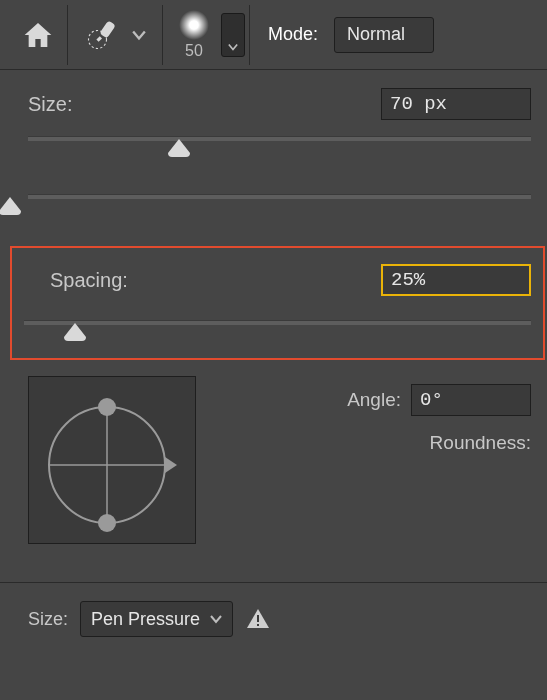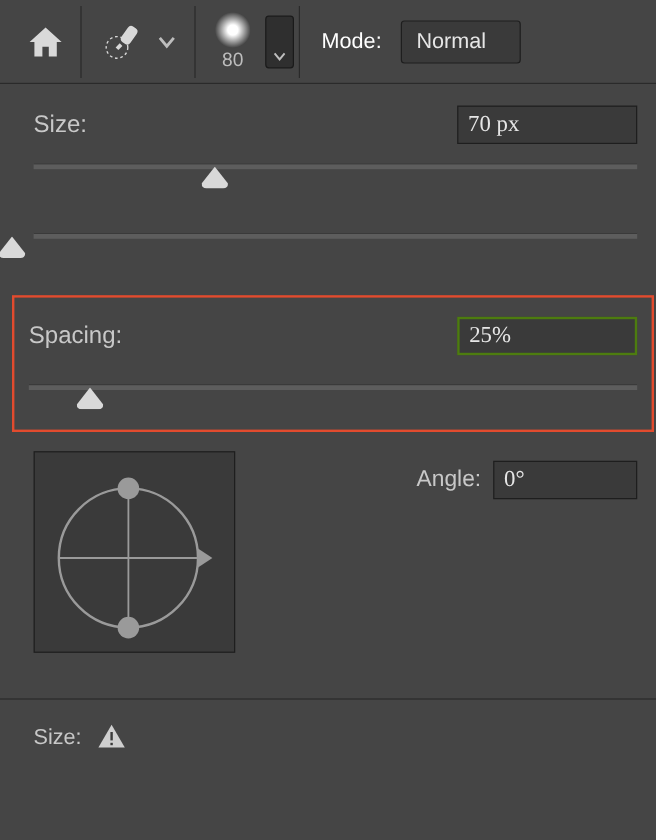--- a/index.html
+++ b/index.html
@@ -92,24 +92,24 @@
     margin-bottom: 10px;
   }
   .row label { color:#c8c8c8; font-size: 20px; }
   .val-input {
     width: 150px; height: 32px;
     background: #3a3a3a;
     border: 1px solid #1e1e1e;
     color: #e6e6e6;
     font-size: 19px;
     padding: 2px 8px;
-    font-family: Liberation Serif, serif;
+    font-family: Liberation Mono, monospace;
   }
   .val-input.spacing {
-    border: 2px solid #4d7c0f;
+    border: 2px solid #eab308;
   }
 
   .slider-wrap {
     position: relative;
     height: 30px;
     margin-bottom: 28px;
   }
   .slider-track {
     position:absolute;
     left: 0; right: 0; top: 6px;
@@ -202,21 +202,21 @@
     <div class="chev">
       <svg viewBox="0 0 12 12" width="14" height="14">
         <path d="M1 3l5 6 5-6" fill="none" stroke="#bdbdbd" stroke-width="2"></path>
       </svg>
     </div>
   </div>
 
   <div class="preview-group">
     <div class="brush-preview">
       <div class="brush-dot"></div>
-      <div class="brush-size-num">80</div>
+      <div class="brush-size-num">50</div>
     </div>
     <div class="preview-dropdown">
       <svg viewBox="0 0 12 12" width="10" height="10">
         <path d="M1 3l5 6 5-6" fill="none" stroke="#bdbdbd" stroke-width="2"></path>
       </svg>
     </div>
   </div>
 
   <span class="mode-label">Mode:</span>
   <div class="mode-select">
@@ -242,21 +242,21 @@
   <div class="slider-wrap" style="margin-left:-18px;">
     <div class="slider-track" style="left:18px;"></div>
     <div class="slider-thumb" style="left: calc(0% - 11px);">
       <svg viewBox="0 0 22 18" width="22" height="18">
           <path d="M11 0 L22 14 Q22 18 18 18 L4 18 Q0 18 0 14 Z" fill="#d9d9d9"></path>
         </svg>
     </div>
   </div>
 
   <div class="highlight-box">
-    <div class="row" style="margin-bottom:18px;">
+    <div class="row" style="margin-bottom:18px;margin-left:26px;">
       <label>Spacing:</label>
       <input class="val-input spacing" value="25%" style="">
     </div>
     <div class="slider-wrap" style="margin-bottom:4px;">
       <div class="slider-track"></div>
       <div class="slider-thumb" style="left: calc(10% - 11px);">
         <svg viewBox="0 0 22 18" width="22" height="18">
             <path d="M11 0 L22 14 Q22 18 18 18 L4 18 Q0 18 0 14 Z" fill="#d9d9d9"></path>
           </svg>
       </div>
@@ -273,28 +273,35 @@
         <circle cx="78" cy="30" r="9" fill="#9a9a9a"></circle>
         <circle cx="78" cy="146" r="9" fill="#9a9a9a"></circle>
       </svg>
     </div>
     <div class="angle-controls">
       <div class="angle-row">
         <label>Angle:</label>
         <input class="val-input" value="0°" style="">
       </div>
       <div class="angle-row">
+        <label>Roundness:</label>
       </div>
     </div>
   </div>
 
 </div>
 
 <div class="bottom-bar">
   <label>Size:</label>
+  <div class="dropdown">
+    <span>Pen Pressure</span>
+    <svg viewBox="0 0 12 12" width="12" height="12">
+      <path d="M1 3l5 6 5-6" fill="none" stroke="#bdbdbd" stroke-width="2"></path>
+    </svg>
+  </div>
   <div class="warn">
     <svg viewBox="0 0 24 24" width="24" height="24">
       <path d="M12 2 L23 21 H1 Z" fill="#cfcfcf"></path>
       <rect x="11" y="8" width="2" height="7" fill="#3a3a3a"></rect>
       <rect x="11" y="17" width="2" height="2" fill="#3a3a3a"></rect>
     </svg>
   </div>
 </div>
 
 </body></html>

